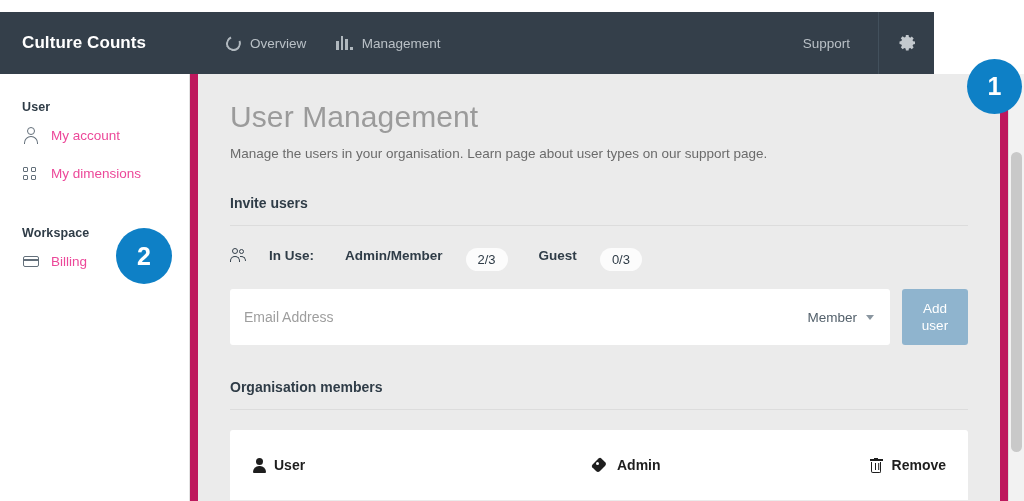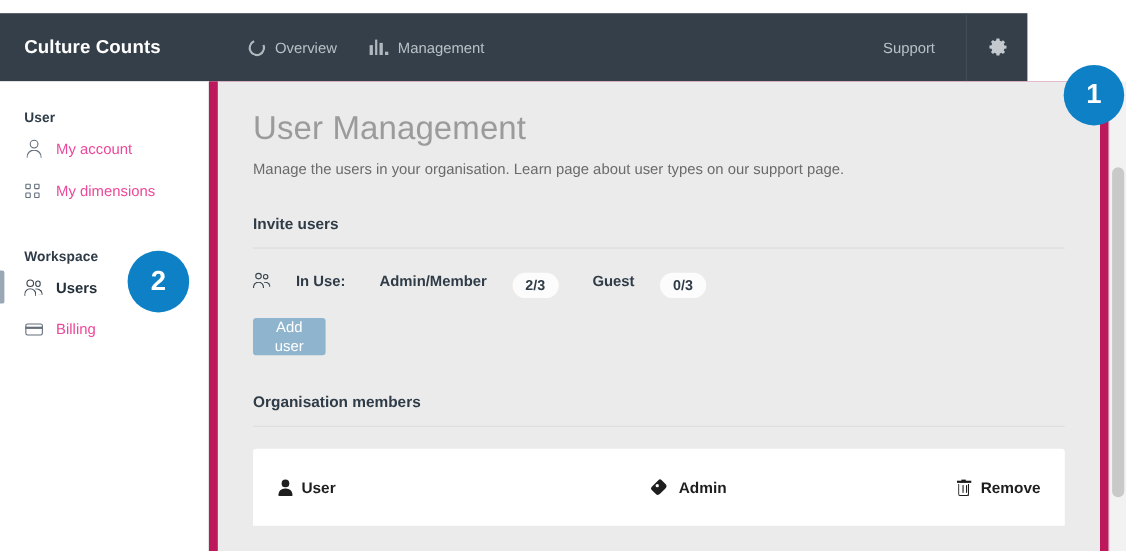--- a/index.html
+++ b/index.html
@@ -105,21 +105,21 @@
   .page-sub{ font-size:13.5px; color:#6b6b6b; margin-top:12px; }
   .sec-head{
     font-size:14px; font-weight:bold; color:#2f3c47; margin-top:34px;
     padding-bottom:14px; border-bottom:1px solid #dcdcdc;
   }
   .inuse{ display:flex; align-items:flex-start; gap:23px; margin-top:22px; }
   .inuse .lab{ font-size:13.5px; font-weight:bold; color:#2f3c47; }
   .inuse .kind{ font-size:13.5px; font-weight:bold; color:#2f3c47; margin-left:8px; }
   .pill{
     background:#fcfcfc; border-radius:12px; padding:4px 12px;
-    font-size:13px; font-weight:bold; color:#2f3c47;
+    font-size:13px; font-weight:normal; color:#2f3c47;
   }
   .ic-people-sm{ width:16px;height:14px; position:relative; }
   .ic-people-sm .h1{ position:absolute; left:2px; top:0px; width:6px; height:6px;
     border:1.5px solid #36424d; border-radius:50%; }
   .ic-people-sm .b1{ position:absolute; left:0px; top:7.5px; width:10px; height:6px;
     border:1.5px solid #36424d; border-bottom:none; border-radius:5px 5px 0 0; }
   .ic-people-sm .h2{ position:absolute; left:9px; top:1px; width:5px; height:5px;
     border:1.5px solid #36424d; border-radius:50%; }
   .ic-people-sm .b2{ position:absolute; left:9.5px; top:7.5px; width:6.5px; height:5px;
     border:1.5px solid #36424d; border-left:none; border-bottom:none; border-radius:0 5px 0 0; }
@@ -238,30 +238,20 @@
         <span></span>
         <span></span>
         <span></span>
         <span></span>
       </span>
     <span class="lbl">My dimensions</span>
   </div>
 
   <div class="sec-label" id="sec-workspace">Workspace</div>
 
-  <div class="side-item active">
-    <span class="actbar"></span>
-    <span class="sideico ic-people">
-        <span class="h1"></span>
-        <span class="b1"></span>
-        <span class="h2"></span>
-        <span class="b2"></span>
-      </span>
-    <span class="lbl">Users</span>
-  </div>
 
   <div class="side-item">
     <span class="sideico ic-card">
         <span class="o"></span>
         <span class="s"></span>
       </span>
     <span class="lbl">Billing</span>
   </div>
 </div>
 
@@ -282,20 +272,27 @@
             <span class="b2"></span>
           </span>
         <span class="lab">In Use:</span>
         <span class="kind">Admin/Member</span>
         <span class="pill">2/3</span>
         <span class="kind">Guest</span>
         <span class="pill">0/3</span>
       </div>
 
       <div class="inviterow">
+        <div class="emailbox">
+          <span class="ph">Email Address</span>
+          <span class="roleSel">
+            <span class="rv">Member</span>
+            <span class="caret"></span>
+          </span>
+        </div>
         <button class="addbtn">
           <span>
             <span>Add</span><br>
             <span>user</span>
           </span>
         </button>
       </div>
 
       <div class="sec-head">Organisation members</div>
 

